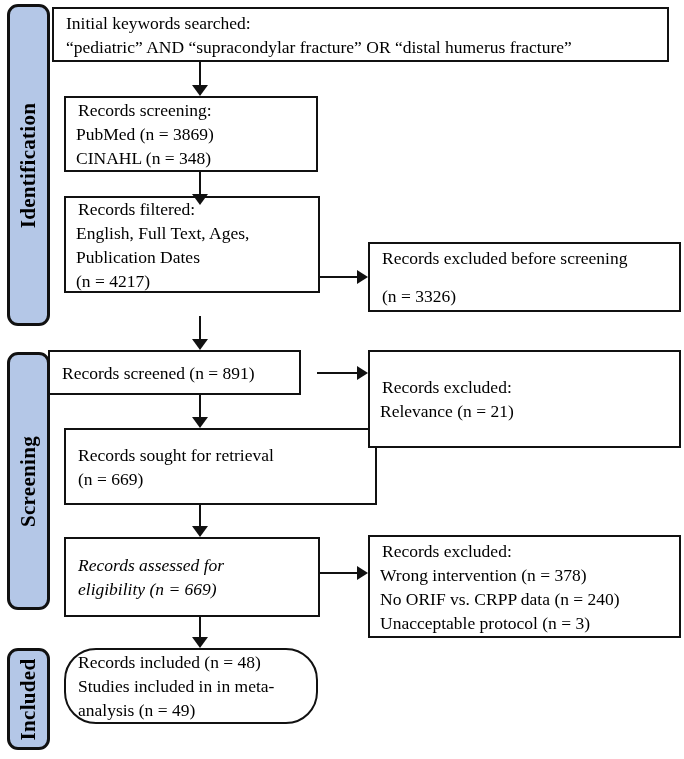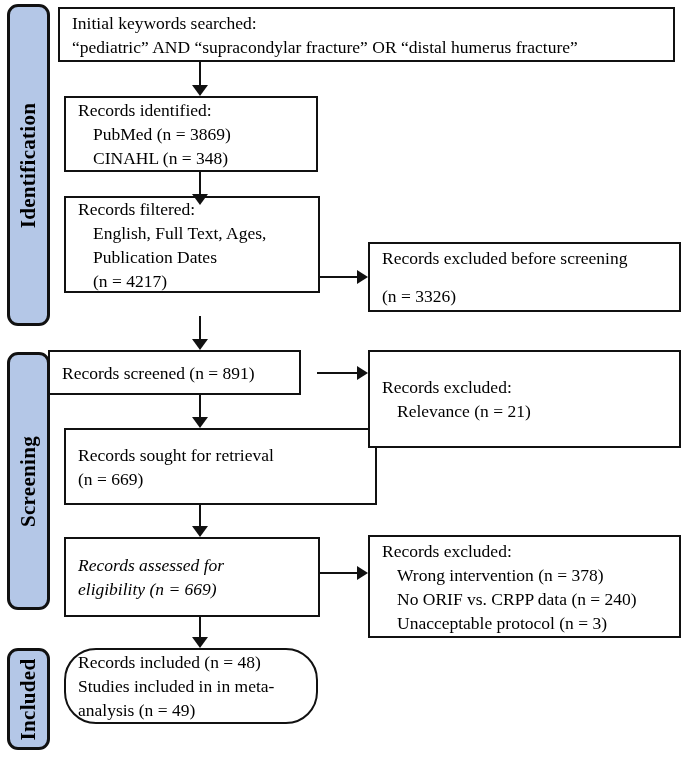--- a/index.html
+++ b/index.html
@@ -12,21 +12,21 @@
          border:3px solid #111;border-radius:11px;box-sizing:border-box;
          display:flex;align-items:center;justify-content:center;}
   .stage span{transform:rotate(-90deg);white-space:nowrap;
          font-weight:bold;font-size:21px;letter-spacing:.3px;}
 
   
   .fbox{position:absolute;background:#fff;border:2.5px solid #111;
         box-sizing:border-box;display:flex;flex-direction:column;
         justify-content:center;font-size:17.5px;line-height:24px;}
   .ln{padding-left:12px;white-space:nowrap;}
-  .ln.ind{padding-left:27px;}
+  .ln.ind{padding-left:10px;}
 
   
   .vline{position:absolute;width:2px;background:#111;}
   .vhead{position:absolute;width:0;height:0;
          border-left:8px solid transparent;border-right:8px solid transparent;
          border-top:11px solid #111;}
   .hline{position:absolute;height:2px;background:#111;}
   .hhead{position:absolute;width:0;height:0;
          border-top:7px solid transparent;border-bottom:7px solid transparent;
          border-left:11px solid #111;}
@@ -39,27 +39,27 @@
   <div class="stage" style="top:4px;height:322px;">
     <span>Identification</span>
   </div>
   <div class="stage" style="top:352px;height:258px;">
     <span>Screening</span>
   </div>
   <div class="stage" style="top:648px;height:102px;">
     <span>Included</span>
   </div>
 
-  <div class="fbox" style="left:58px;top:7px;width:617px;height:55px;">
+  <div class="fbox" style="left:52px;top:7px;width:617px;height:55px;">
     <div class="ln">Initial keywords searched:</div>
     <div class="ln">“pediatric” AND “supracondylar fracture” OR “distal humerus fracture”</div>
   </div>
 
   <div class="fbox" style="left:64px;top:96px;width:254px;height:76px;">
-    <div class="ln">Records identified:</div>
+    <div class="ln">Records screening:</div>
     <div class="ln ind">PubMed (n = 3869)</div>
     <div class="ln ind">CINAHL (n = 348)</div>
   </div>
 
   <div class="fbox" style="left:64px;top:196px;width:256px;height:97px;">
     <div class="ln">Records filtered:</div>
     <div class="ln ind">English, Full Text, Ages,</div>
     <div class="ln ind">Publication Dates</div>
     <div class="ln ind">(n = 4217)</div>
   </div>

